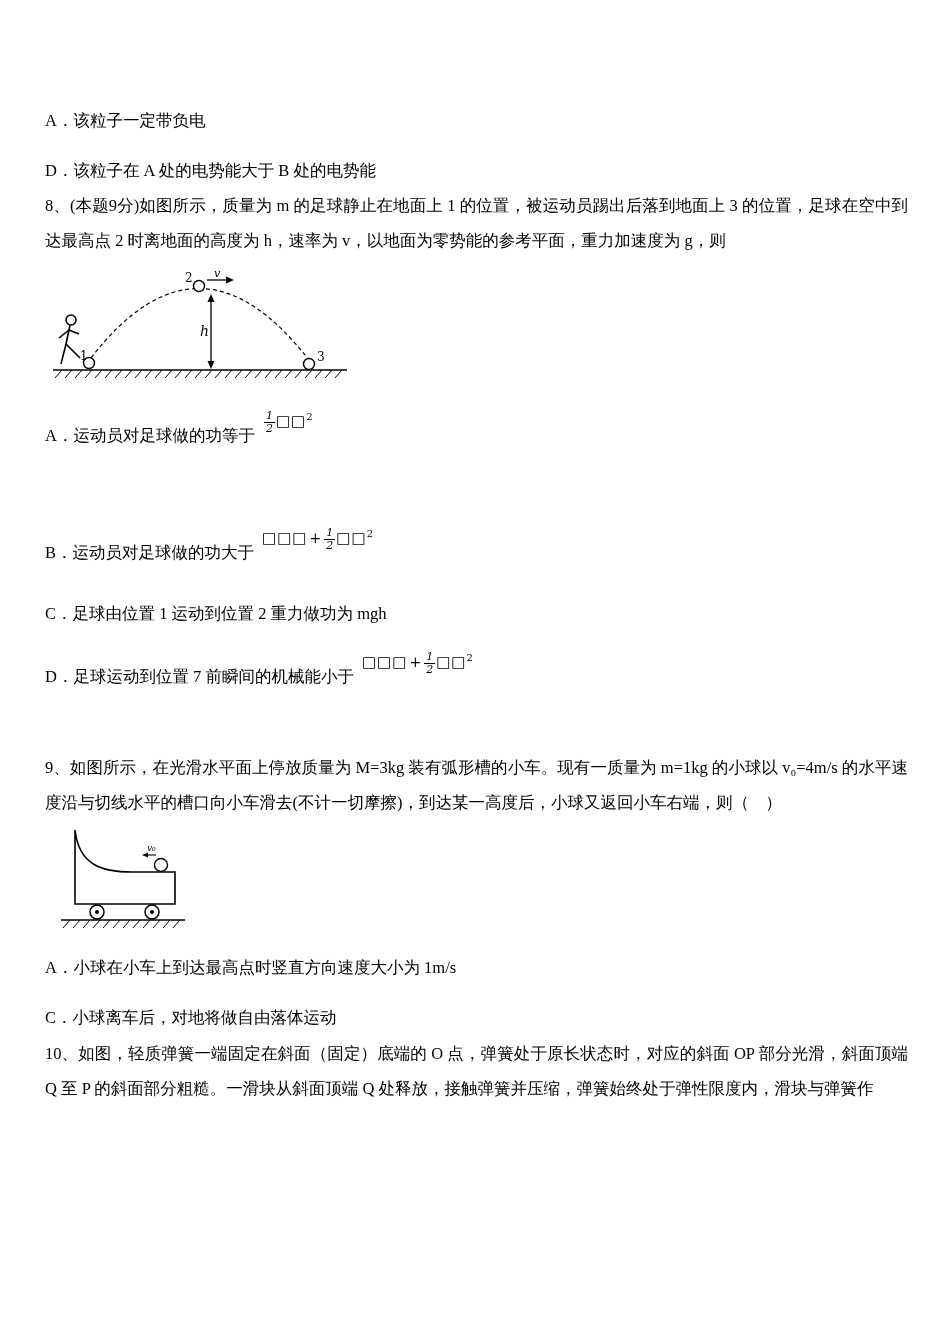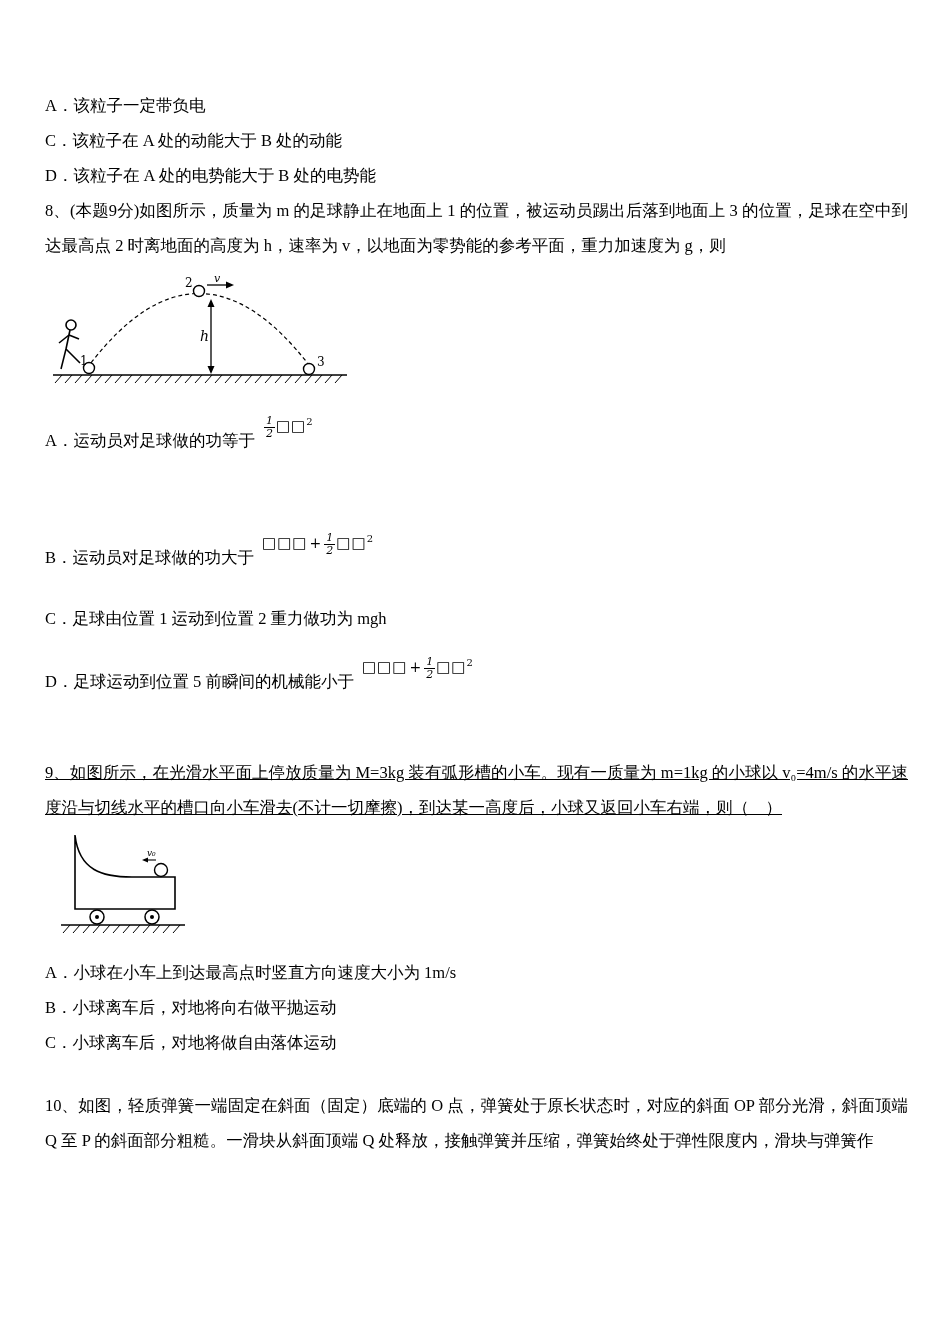--- a/index.html
+++ b/index.html
@@ -10,30 +10,30 @@
     color: #000;
     font-family: "Liberation Serif", "DejaVu Serif", serif;
     overflow: hidden;
   }
   .page { padding: 88px 42px 0 45px; }
   .stem, .opt {
     font-size: 16.5px;
     line-height: 35px;
     text-align: justify;
   }
-  .opt { text-align: left; }
+  .opt { text-align: left; margin-top: 15px; }
   .fig1 { margin: 12px 0 0 6px; }
   .fig2 { margin: 2px 0 0 12px; }
   .optA { margin-top: 30px; }
   .optB { margin-top: 82px; }
   .optC { margin-top: 26px; }
   .optD { margin-top: 28px; }
-  .q9stem { margin-top: 56px; text-decoration: underline; }
+  .q9stem { margin-top: 56px; }
   .q9opts { margin-top: 12px; font-family: Liberation Serif, serif; }
-  .q10stem { margin-top: 28px; }
+  .q10stem { margin-top: 1px; }
 
   
   .formula {
     display: inline-block;
     position: relative;
     top: -15px;
     margin-left: 8px;
     font-family: "DejaVu Serif", serif;
     white-space: nowrap;
     line-height: 1;
@@ -57,21 +57,20 @@
   svg { display: block; }
   svg text { font-family: "DejaVu Serif", serif; }
 </style>
 </head>
 <body>
 
 <div class="page">
 
   <section>
     <div class="opt"><span>A．</span><span>该粒子一定带负电</span></div>
-    <div class="opt"><span>C．</span><span>该粒子在 A 处的动能大于 B 处的动能</span></div>
     <div class="opt"><span>D．</span><span>该粒子在 A 处的电势能大于 B 处的电势能</span></div>
   </section>
 
   <section>
     <p class="stem">8、(本题9分)如图所示，质量为 m 的足球静止在地面上 1 的位置，被运动员踢出后落到地面上 3 的位置，足球在空中到达最高点 2 时离地面的高度为 h，速率为 v，以地面为零势能的参考平面，重力加速度为 g，则</p>
 
     <div class="fig1">
       <svg width="300" height="118" viewBox="0 0 300 118">
 
         <line x1="2" y1="100" x2="296" y2="100" stroke="#000" stroke-width="1.6"></line>
@@ -119,21 +118,21 @@
 
     <div class="opt optB">
       <span>B．</span><span>运动员对足球做的功大于</span><span class="formula"><span class="boxes">□□□</span><span class="opsign">+</span><span class="frac"><span class="num">1</span><span class="den">2</span></span><span class="boxes">□□</span><span class="expo">2</span></span>
     </div>
 
     <div class="opt optC">
       <span>C．</span><span>足球由位置 1 运动到位置 2 重力做功为 mgh</span>
     </div>
 
     <div class="opt optD">
-      <span>D．</span><span>足球运动到位置 5 前瞬间的机械能小于</span><span class="formula"><span class="boxes">□□□</span><span class="opsign">+</span><span class="frac"><span class="num">1</span><span class="den">2</span></span><span class="boxes">□□</span><span class="expo">2</span></span>
+      <span>D．</span><span>足球运动到位置 7 前瞬间的机械能小于</span><span class="formula"><span class="boxes">□□□</span><span class="opsign">+</span><span class="frac"><span class="num">1</span><span class="den">2</span></span><span class="boxes">□□</span><span class="expo">2</span></span>
     </div>
   </section>
 
   <section>
     <p class="stem q9stem">9、如图所示，在光滑水平面上停放质量为 M=3kg 装有弧形槽的小车。现有一质量为 m=1kg 的小球以 v₀=4m/s 的水平速度沿与切线水平的槽口向小车滑去(不计一切摩擦)，到达某一高度后，小球又返回小车右端，则（　）</p>
 
     <div class="fig2">
       <svg width="132" height="116" viewBox="0 0 132 116">
 
         <path d="M18 8 C 22 44 46 50 75 50 L118 50 L118 82 L18 82 Z" fill="none" stroke="#000" stroke-width="1.6"></path>
@@ -152,21 +151,20 @@
           <circle cx="40" cy="90" r="2" fill="#000" stroke="none"></circle>
           <circle cx="95" cy="90" r="2" fill="#000" stroke="none"></circle>
         </g>
 
         <line x1="4" y1="98" x2="128" y2="98" stroke="#000" stroke-width="1.6"></line>
         <path fill="none" stroke="#000" stroke-width="1" d="M6 106 l7 -8 m3 8 l7 -8 m3 8 l7 -8 m3 8 l7 -8 m3 8 l7 -8 m3 8 l7 -8 m3 8 l7 -8 m3 8 l7 -8 m3 8 l7 -8 m3 8 l7 -8 m3 8 l7 -8 m3 8 l7 -8"></path>
       </svg>
     </div>
 
     <div class="opt q9opts"><span>A．</span><span>小球在小车上到达最高点时竖直方向速度大小为 1m/s</span></div>
-    <div class="opt"><span>B．</span><span>小球离车后，对地将向右做平抛运动</span></div>
     <div class="opt"><span>C．</span><span>小球离车后，对地将做自由落体运动</span></div>
   </section>
 
   <section>
     <p class="stem q10stem">10、如图，轻质弹簧一端固定在斜面（固定）底端的 O 点，弹簧处于原长状态时，对应的斜面 OP 部分光滑，斜面顶端 Q 至 P 的斜面部分粗糙。一滑块从斜面顶端 Q 处释放，接触弹簧并压缩，弹簧始终处于弹性限度内，滑块与弹簧作</p>
   </section>
 
 </div>
 
 </body></html>

